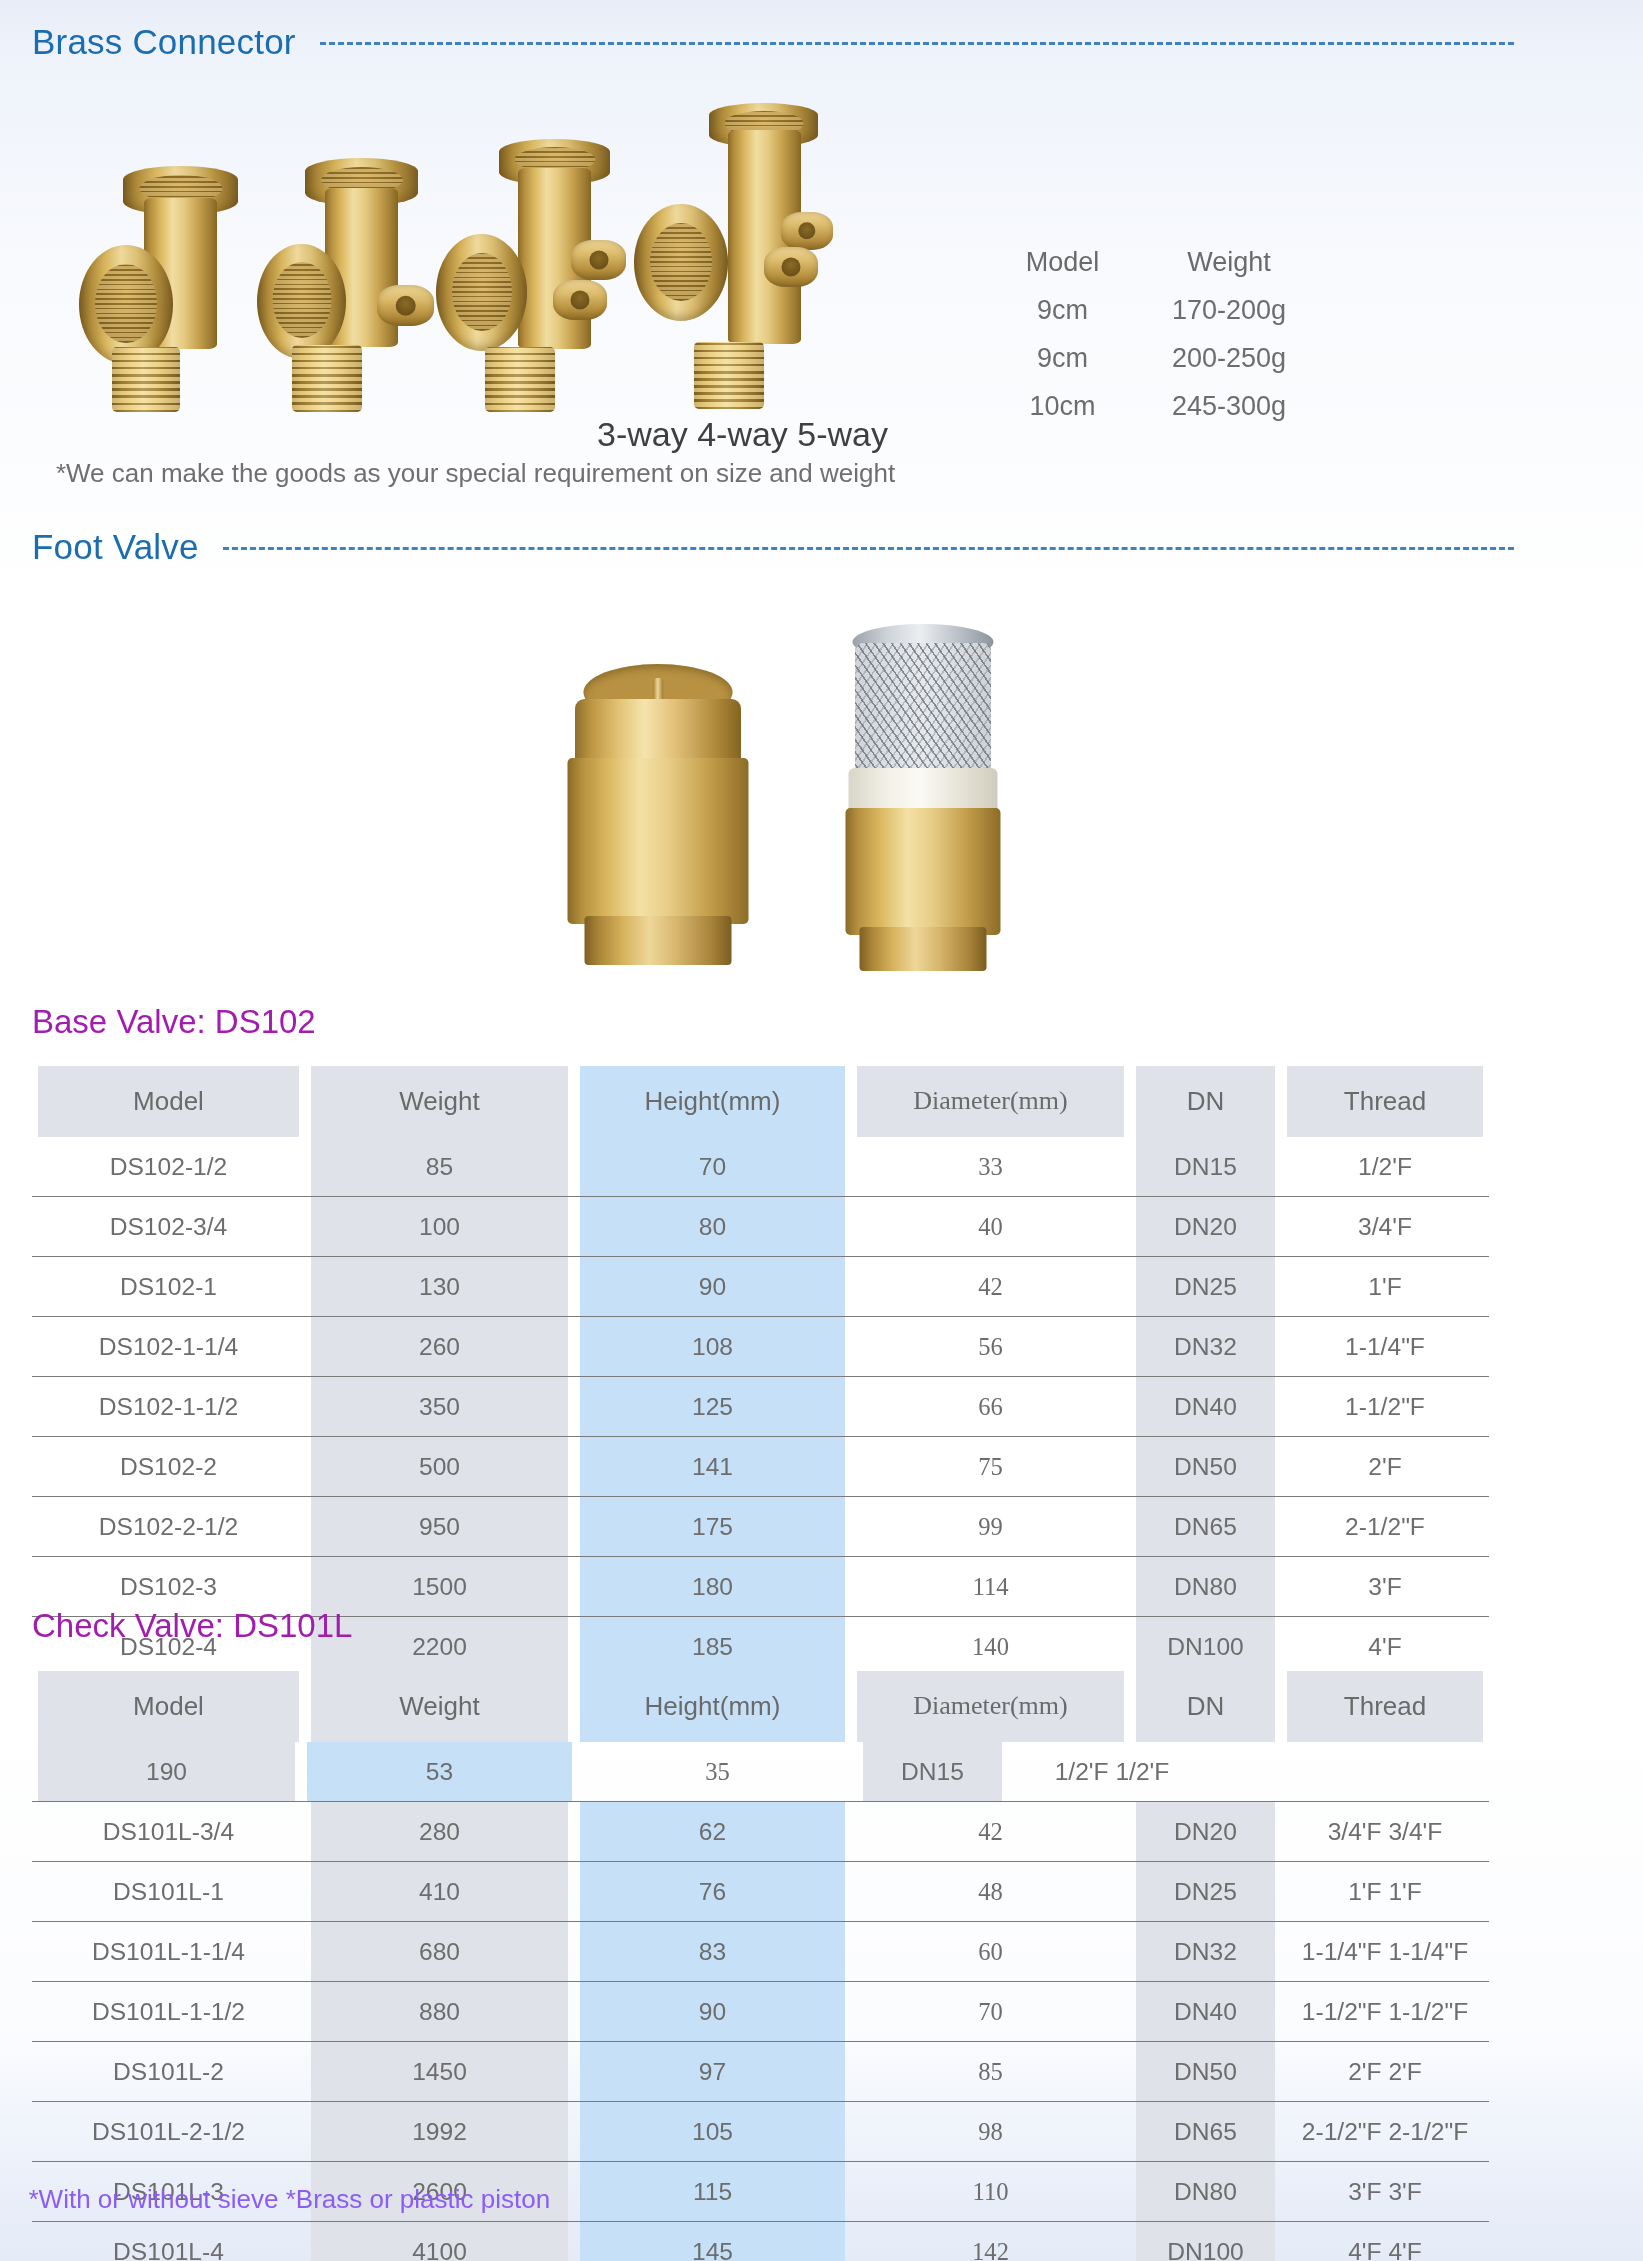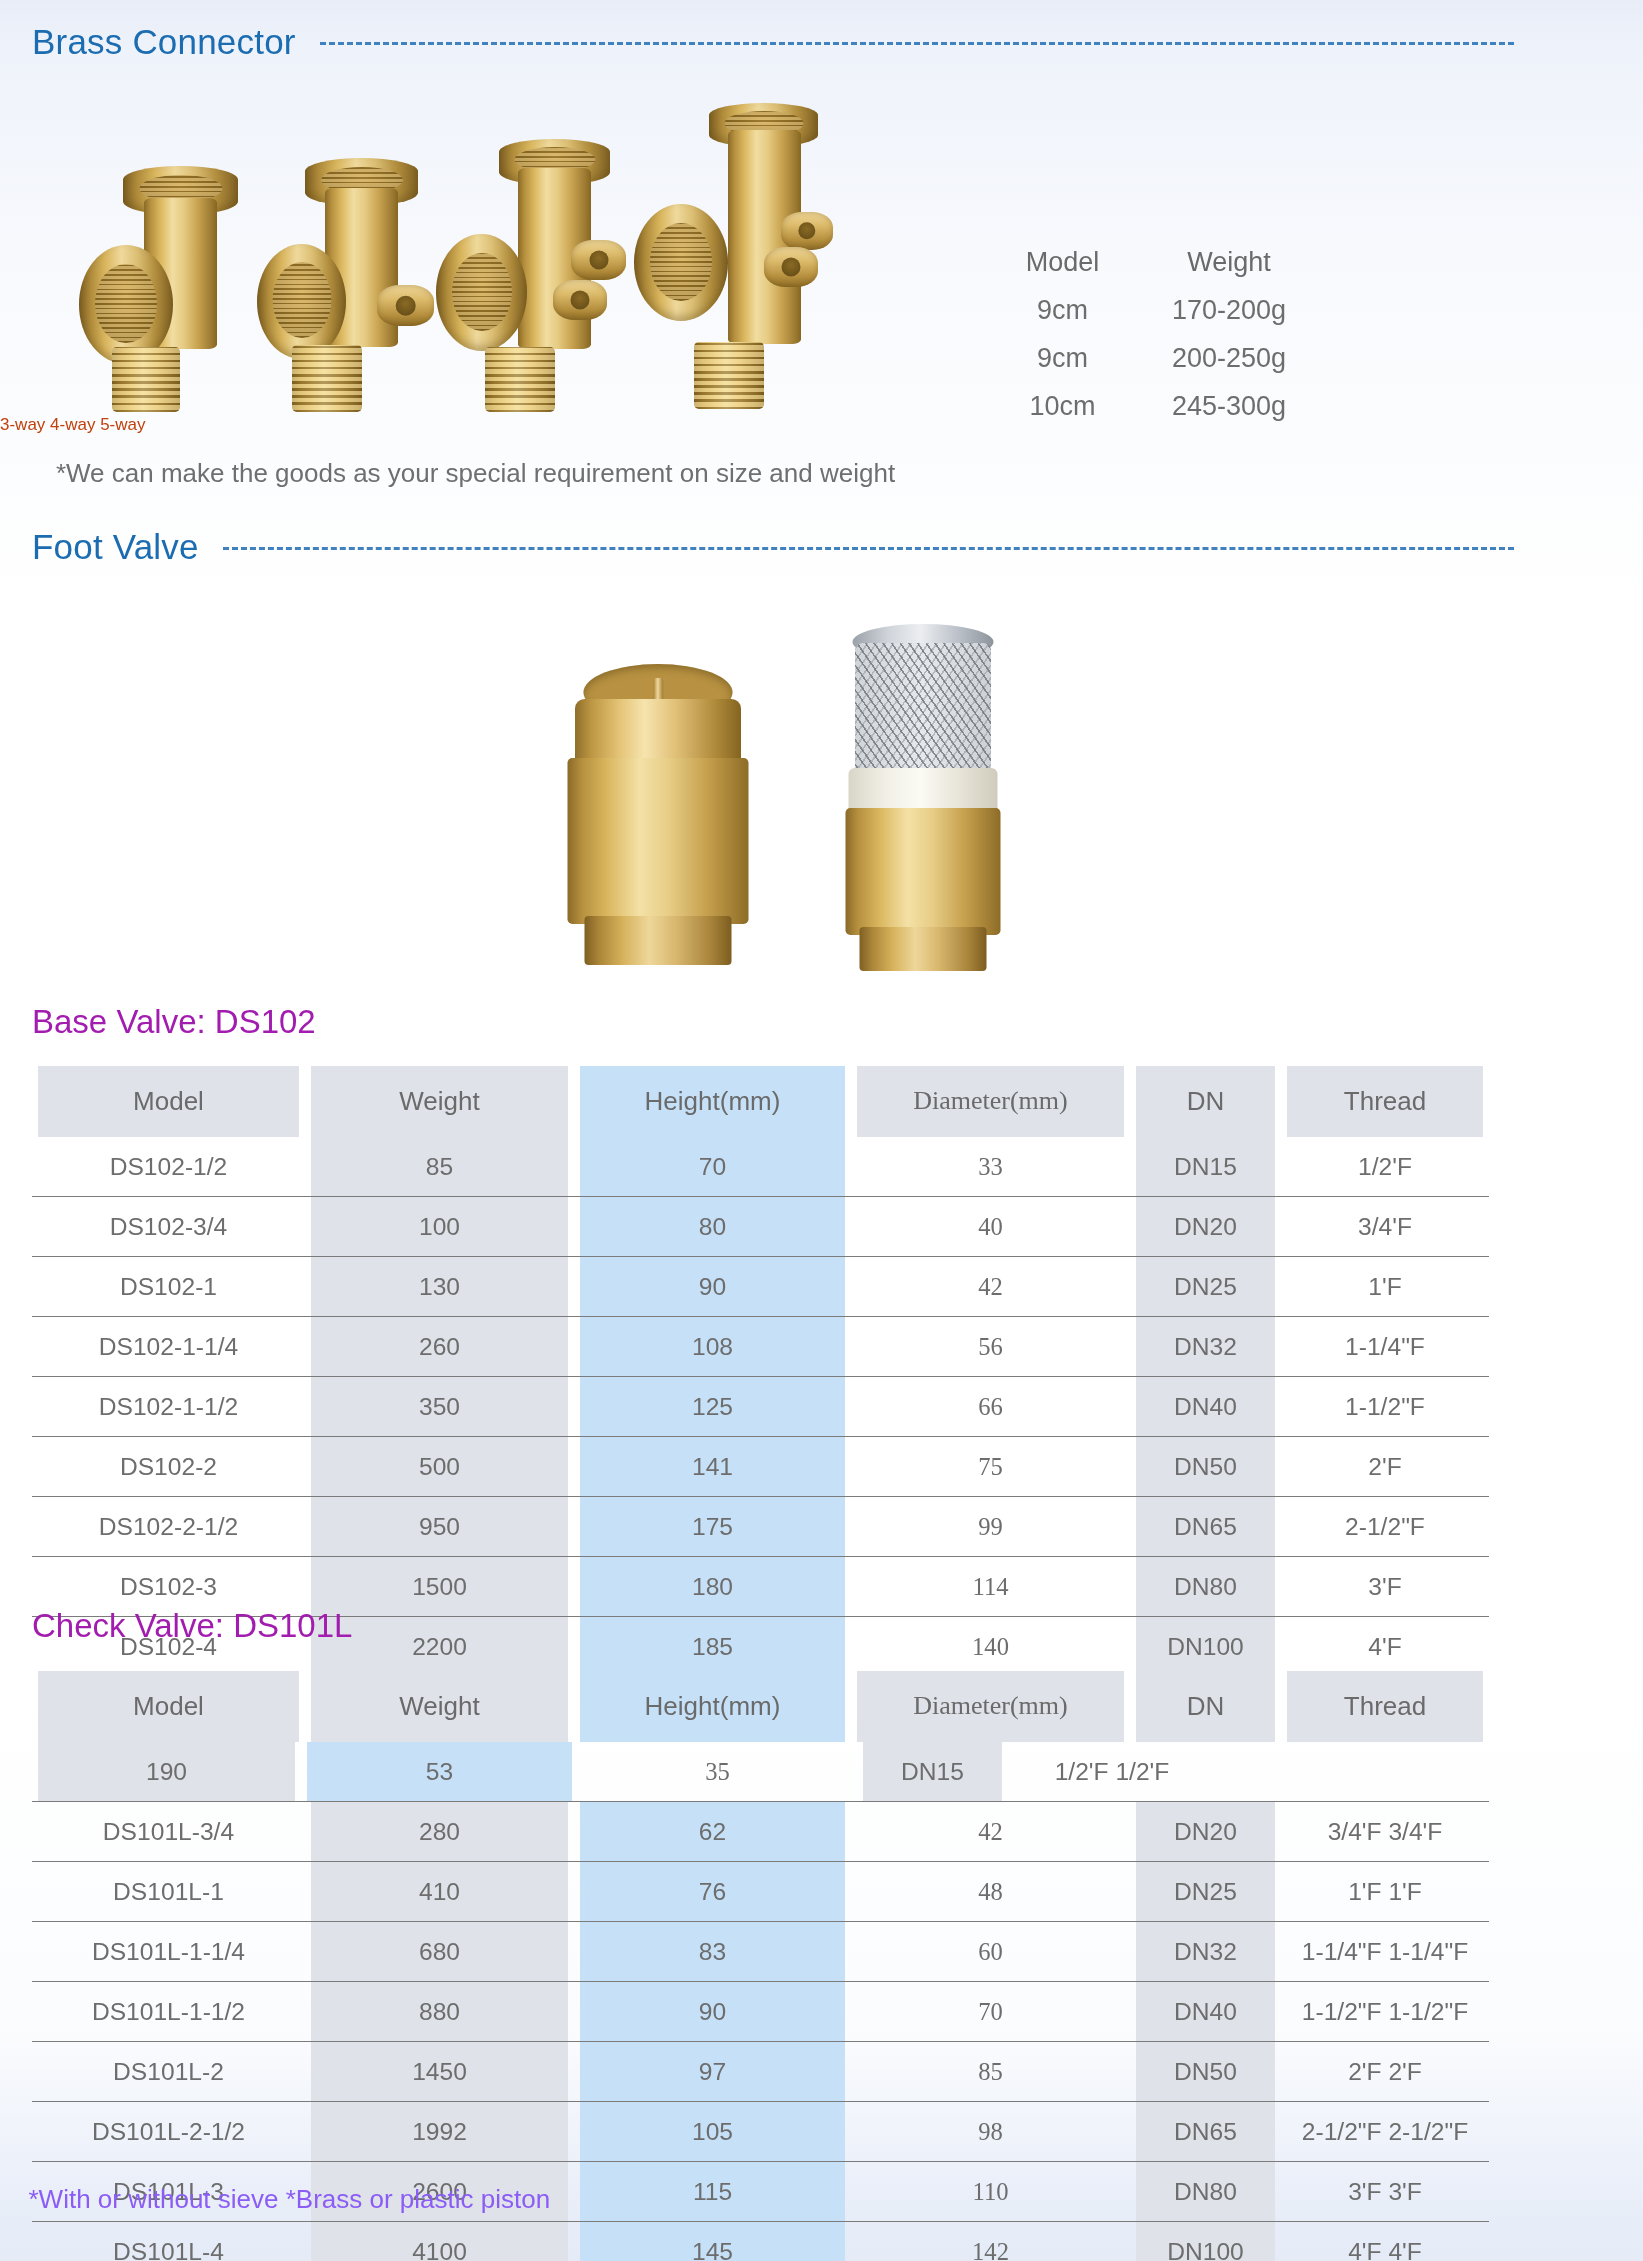--- a/index.html
+++ b/index.html
@@ -186,23 +186,23 @@
   .mini-table .mhead .mcol1,
   .mini-table .mhead .mcol2 {
     color: #6a6a6a;
   }
 
   .caption-ways {
     position: absolute;
     left: 0;
     top: 415px;
     width: 888px;
-    text-align: left;
-    font-size: 17px;
-    color: #c2410c;
+    text-align: right;
+    font-size: 34px;
+    color: #404040;
   }
   .note-top {
     position: absolute;
     left: 0;
     top: 458px;
     width: 951px;
     text-align: center;
     font-size: 26px;
     color: #6f6f6f;
   }

